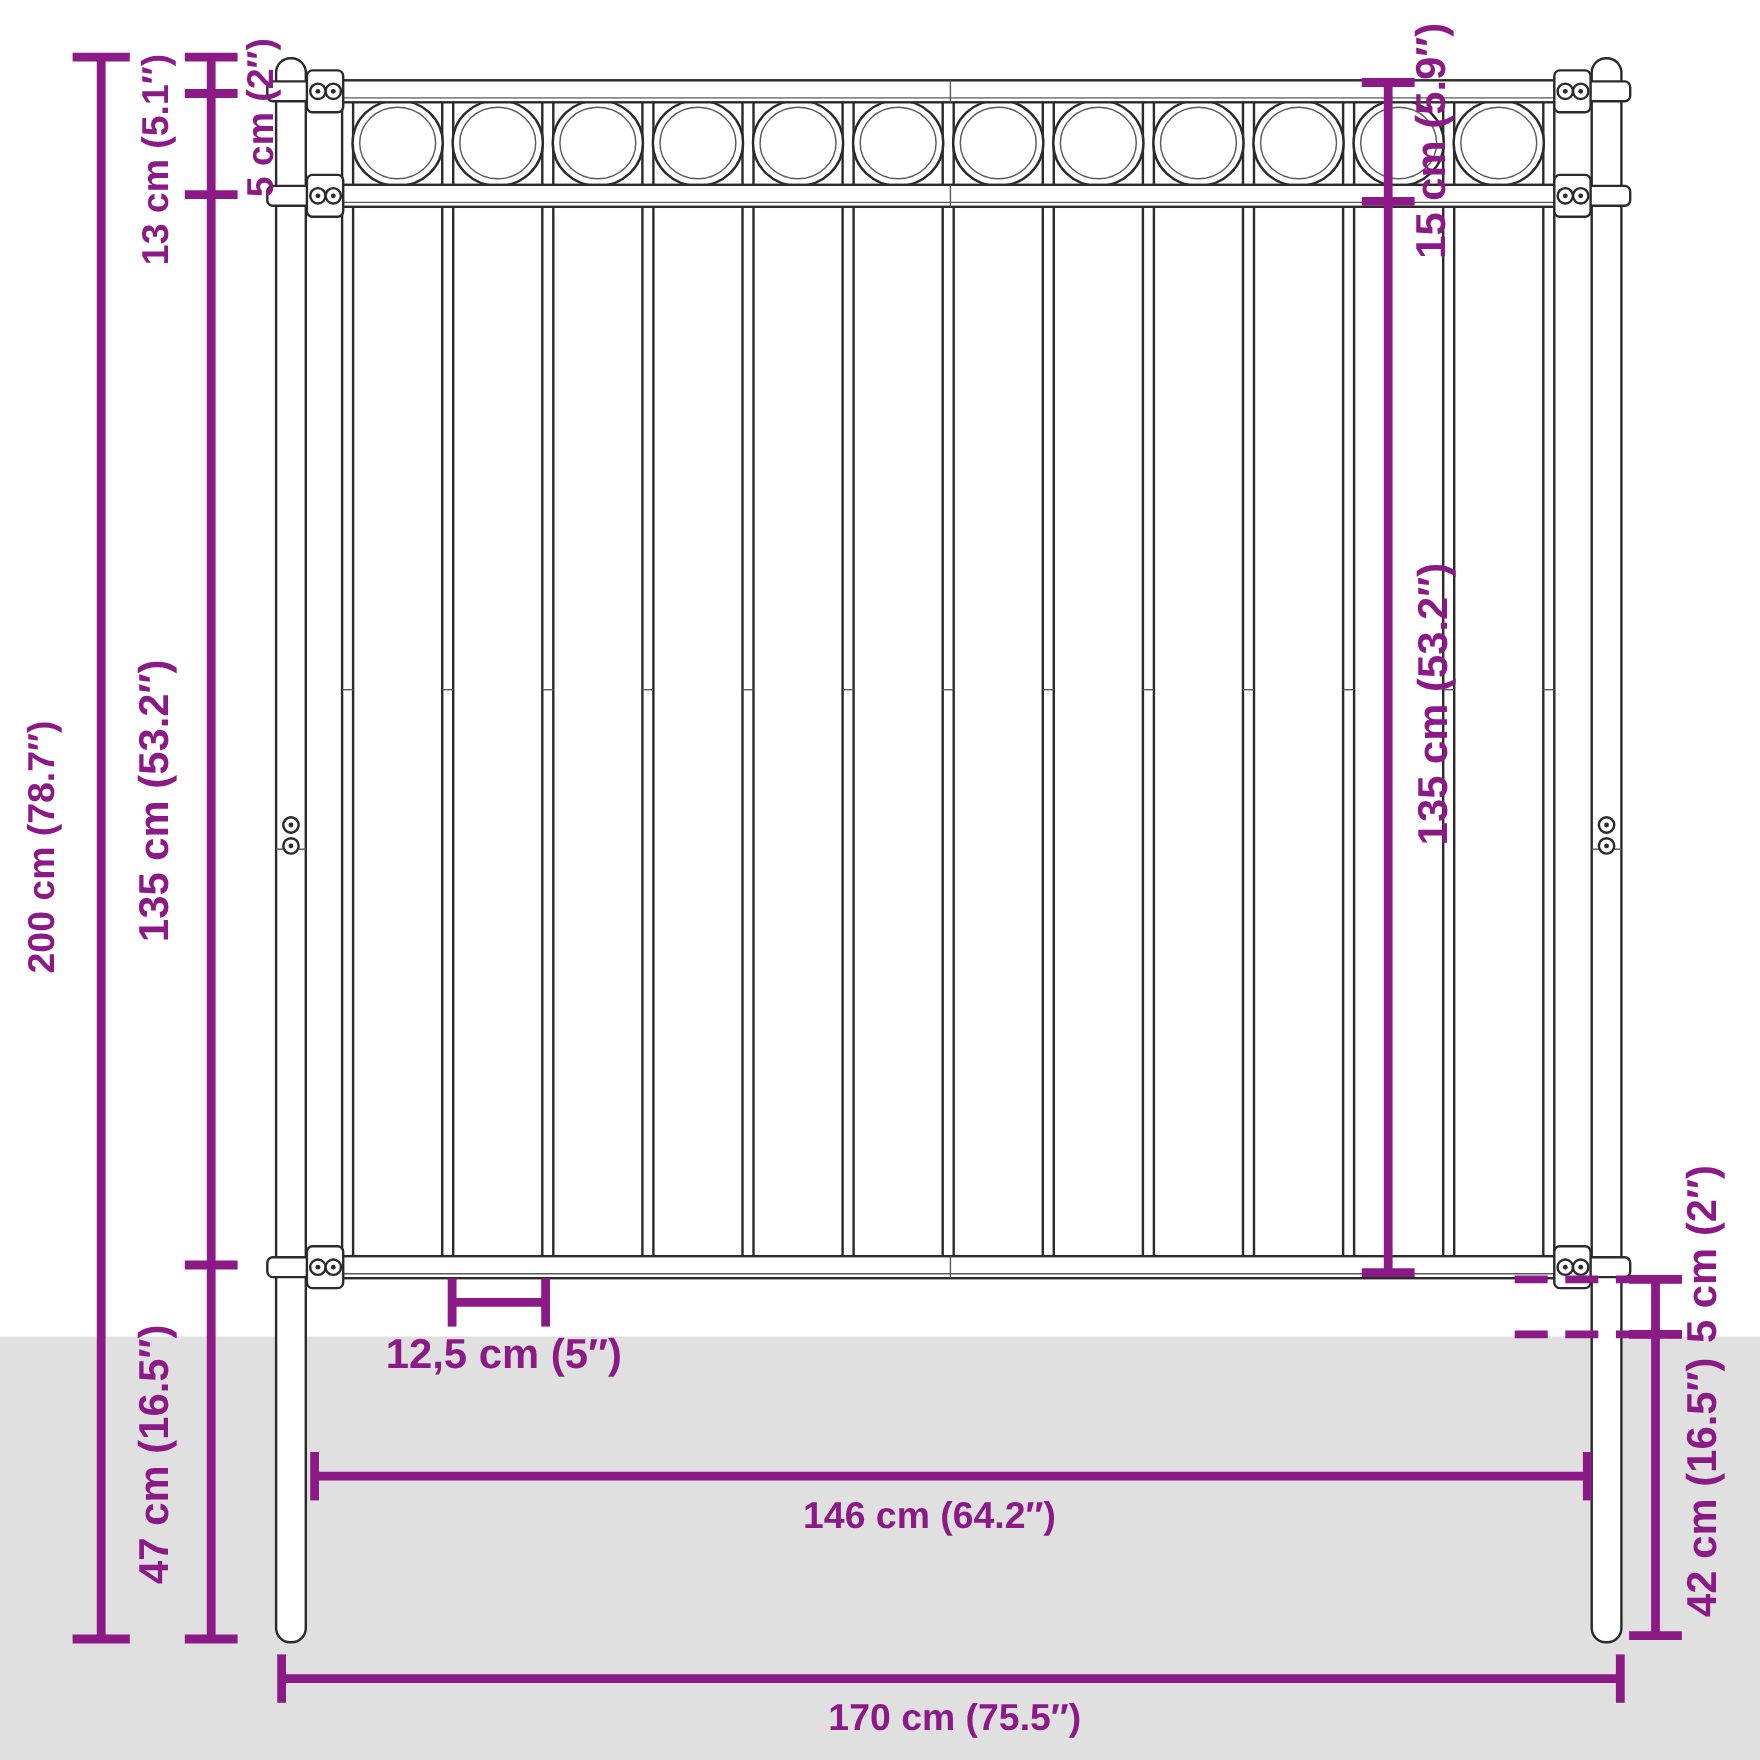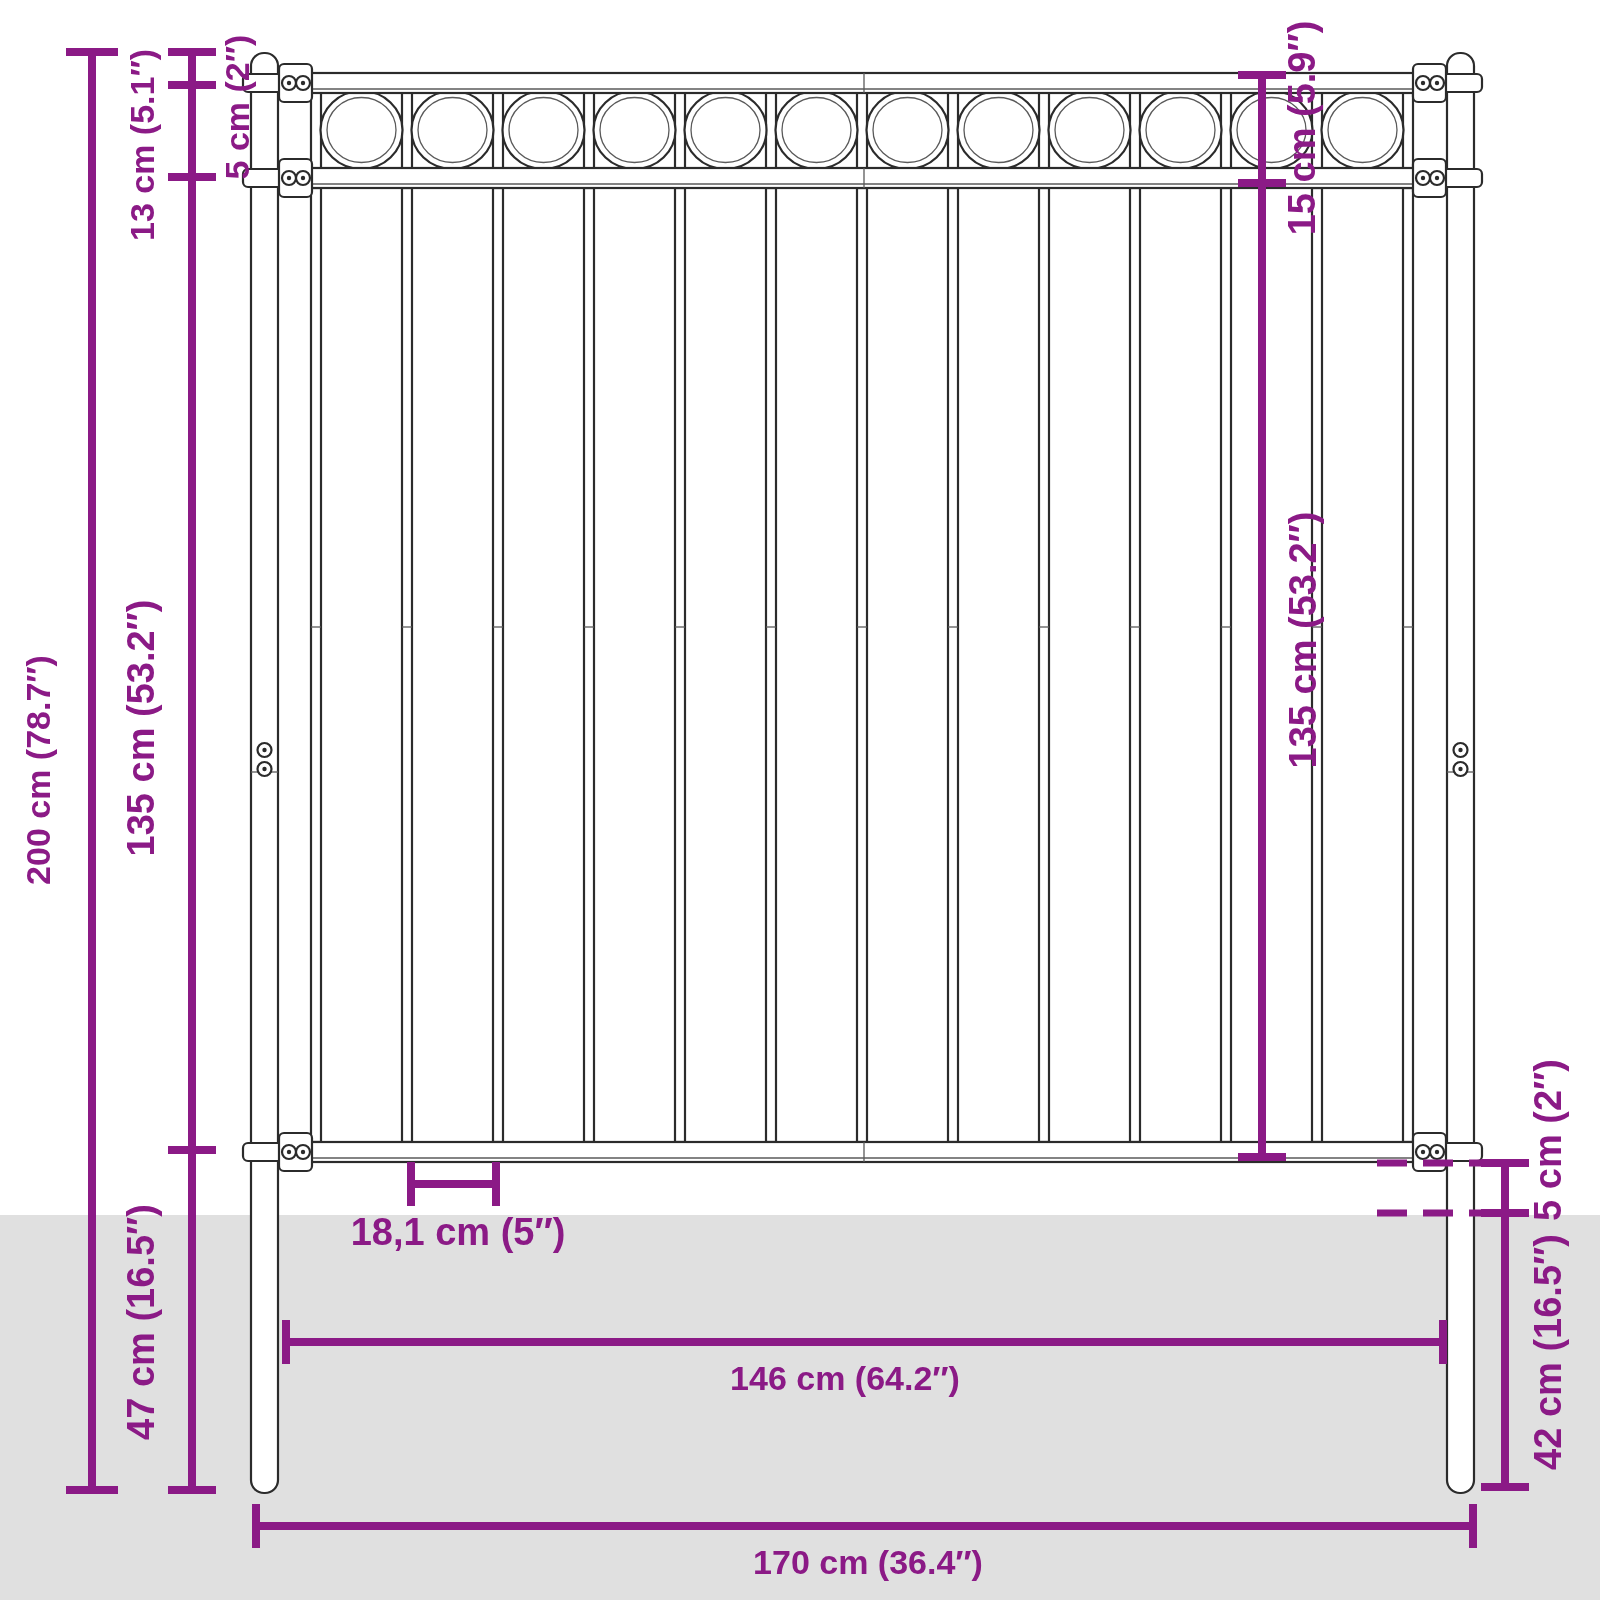--- a/index.html
+++ b/index.html
@@ -227,16 +227,16 @@
 
   <div class="dim-label v s34" style="left:38px;  top:770px;">200 cm (78.7″)</div>
   <div class="dim-label v s34" style="left:142px; top:145px;">13 cm (5.1″)</div>
   <div class="dim-label v s34" style="left:237px; top:107px;">5 cm (2″)</div>
   <div class="dim-label v s38" style="left:141px; top:728px;">135 cm (53.2″)</div>
   <div class="dim-label v s38" style="left:141px; top:1322px;">47 cm (16.5″)</div>
   <div class="dim-label v s38" style="left:1302px;top:128px;">15 cm (5.9″)</div>
   <div class="dim-label v s38" style="left:1303px;top:640px;">135 cm (53.2″)</div>
   <div class="dim-label v s38" style="left:1548px;top:1140px;">5 cm (2″)</div>
   <div class="dim-label v s38" style="left:1548px;top:1352px;">42 cm (16.5″)</div>
-  <div class="dim-label s38" style="left:458px; top:1232px;">18,1 cm (5″)</div>
+  <div class="dim-label s38" style="left:458px; top:1232px;">12,5 cm (5″)</div>
   <div class="dim-label s34" style="left:845px; top:1378px;">146 cm (64.2″)</div>
-  <div class="dim-label s34" style="left:868px; top:1562px;">170 cm (36.4″)</div>
+  <div class="dim-label s34" style="left:868px; top:1562px;">170 cm (75.5″)</div>
 </div>
 
 </body></html>

